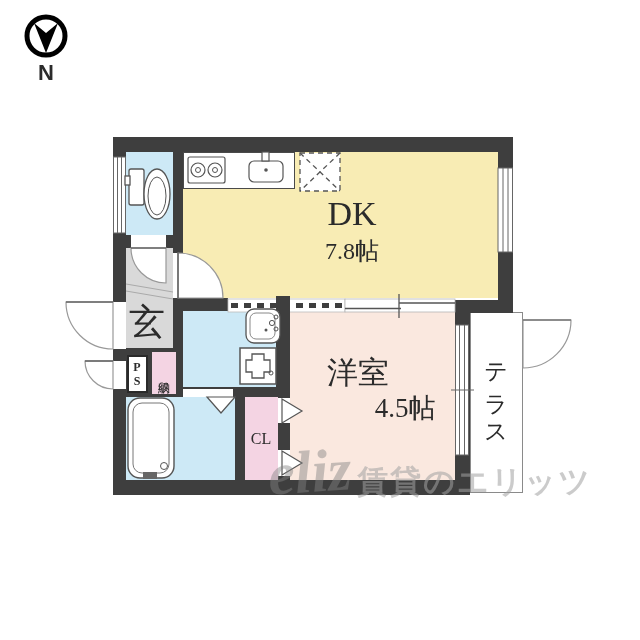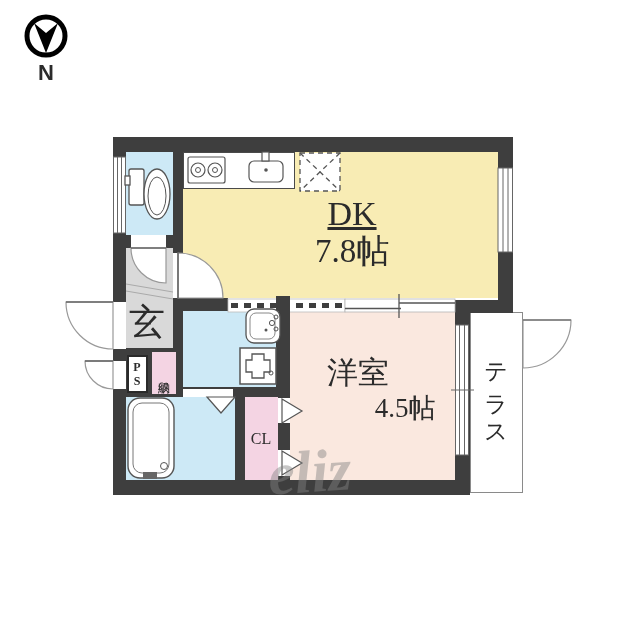--- a/index.html
+++ b/index.html
@@ -168,31 +168,32 @@
     <circle cx="266" cy="170" r="1.8" fill="#555" stroke="none"></circle>
   </g>
 
   <g fill="none" stroke="#555" stroke-width="1.3" stroke-dasharray="5 4">
     <rect x="300" y="153" width="40" height="38" fill="#ffffff"></rect>
     <line x1="300" y1="153" x2="340" y2="191"></line>
     <line x1="340" y1="153" x2="300" y2="191"></line>
   </g>
 </svg>
 
-<div class="lbl" style="left:352px;top:214px;font-size:34px;text-decoration:underline;">DK</div>
-<div class="lbl" style="left:352px;top:251px;font-size:33px;">7.8帖</div>
+<div class="lbl" style="left:352px;top:214px;font-size:34px;">DK</div>
+<div class="lbl" style="left:352px;top:251px;font-size:24px;">7.8帖</div>
 
 <div class="lbl" style="left:358px;top:372px;font-size:31px;">洋室</div>
 <div class="lbl" style="left:377px;top:408px;font-size:27px;margin-left:28px;">4.5帖</div>
 
 <div class="lbl" style="left:147px;top:322px;font-size:36px;">玄</div>
 
 <div class="lbl" style="left:261px;top:439px;font-size:16px;">CL</div>
 
 <div class="lbl vtext" style="left:496px;top:394px;font-size:23px;letter-spacing:5px;">テラス</div>
 
 <div class="lbl vtext" style="left:137px;top:374px;font-size:12px;font-weight:bold;">PS</div>
 
 <div class="lbl vtext" style="left:164px;top:372px;font-size:12px;">収納</div>
 
 <div class="wm">
   <span class="wm-logo">eliz</span>
+  <span class="wm-text">賃貸のエリッツ</span>
 </div>
 
 </body></html>

